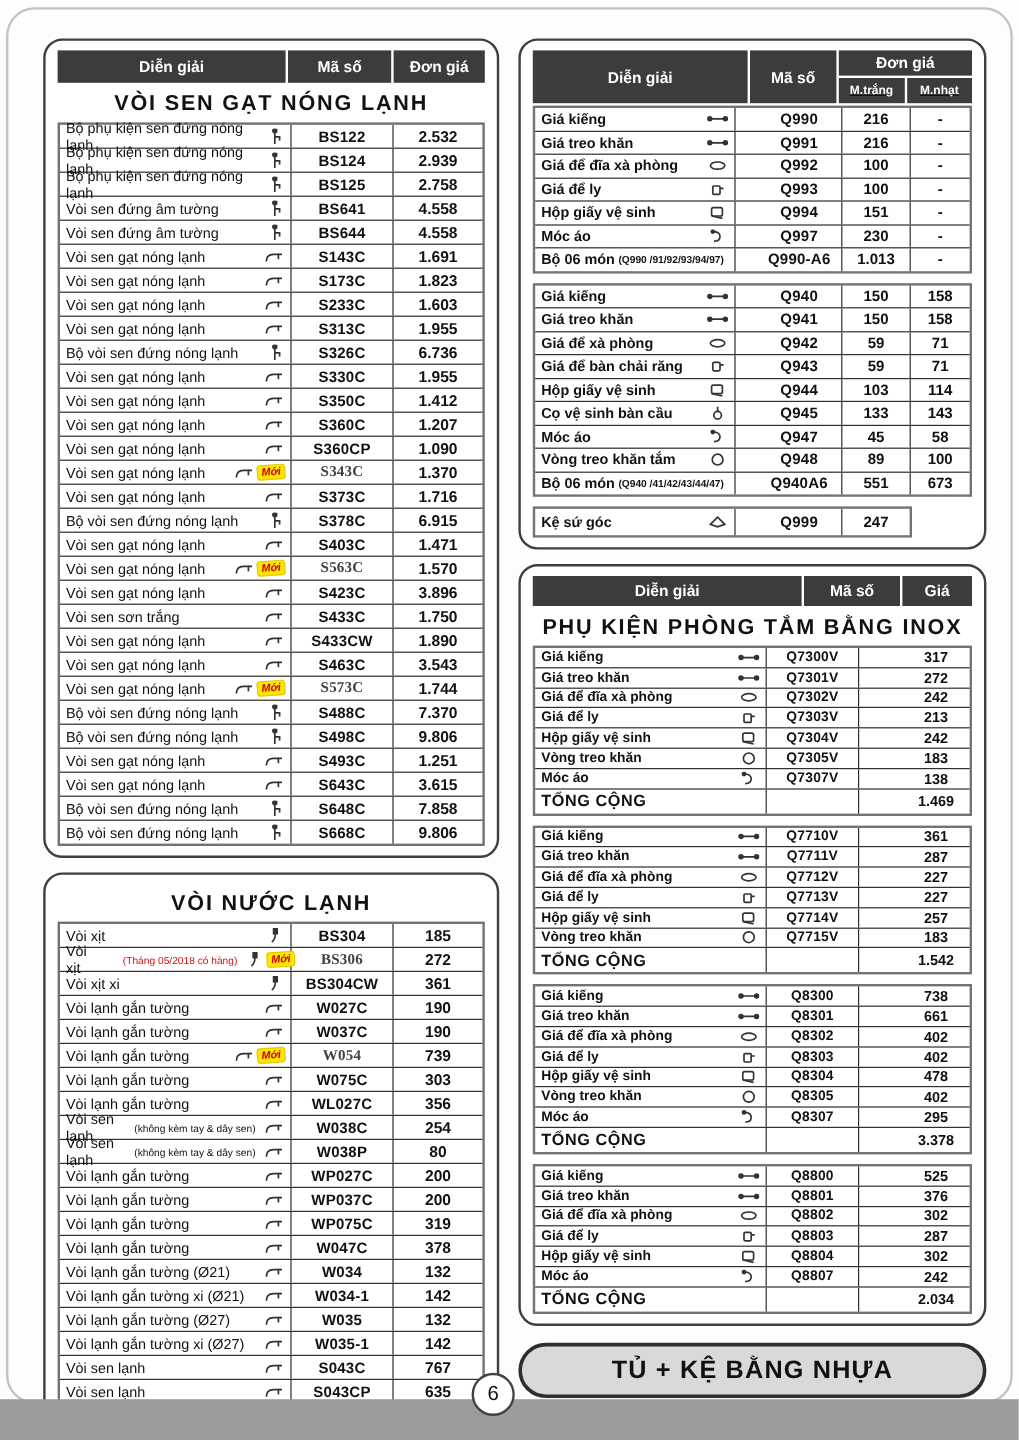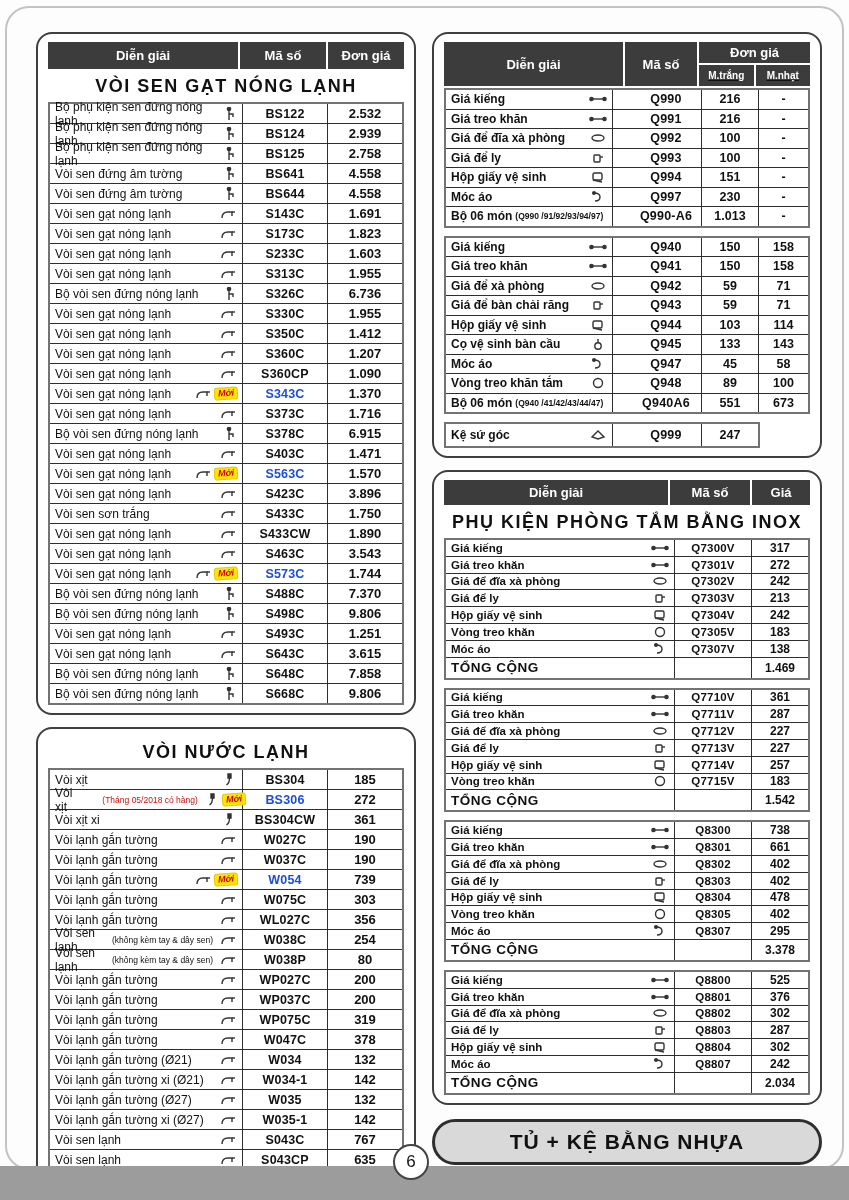--- a/index.html
+++ b/index.html
@@ -55,30 +55,30 @@
   .sutab .row{height:18.5px;font-size:12px;}
   .sutab .cell.desc{font-weight:bold;}
   .sutab .cell.code{width:70px;padding-left:18px;}
   .sutab .cell.p1{width:56px;font-weight:bold;font-size:12.5px;}
   .sutab .cell.p2{width:49px;font-weight:bold;font-size:12.5px;}
   .sutab.narrow{margin-right:50px;}
   .sutab.narrow .row{height:22px;}
   .inoxtab .row{height:15.8px;font-size:11.5px;}
   .inoxtab .cell.desc{font-weight:bold;}
   .inoxtab .cell.code{width:76px;font-size:11.5px;}
-  .inoxtab .cell.price{width:56px;font-size:12px;}
+  .inoxtab .cell.price{width:56px;font-size:12px;padding-left:36px;}
   .inoxtab .row.totalrow{height:20px;}
   .inoxtab .totalrow .desc{font-size:13.5px;font-weight:bold;letter-spacing:.5px;}
   .spacer{flex:1;}
   .badge{background:#ffe600;color:#cc0000;font-size:9px;font-weight:bold;
     font-style:italic;padding:0 3px;border-radius:2px;line-height:11px;
     box-shadow:0 0 0 1px #e8c800;transform:rotate(-4deg);flex:0 0 auto;}
   .note{color:#cc1111;font-size:8.5px;white-space:nowrap;margin-left:27px;}
   .sub{font-size:8.5px;white-space:nowrap;}
-  .red{color:#1d4ed8;}
+  .red{color:#404040;font-family:Liberation Serif, serif;}
   .icon{display:flex;align-items:center;flex:0 0 auto;}
   .icon svg{display:block;}
   .pill{border:3px solid #2e2e2e;border-radius:26px;background:#d9d9d9;
     text-align:center;font-size:21px;font-weight:bold;letter-spacing:1px;
     padding:8px 0;margin:2px 0 10px;}
   .bottom-bar{position:absolute;left:0;right:0;bottom:0;height:34px;background:#9c9c9c;}
   .page-circle{position:absolute;left:393px;top:1144px;width:32px;height:32px;
     border-radius:50%;background:#fff;border:2px solid #444;z-index:2;
     display:flex;align-items:center;justify-content:center;font-size:17px;}
 </style>

